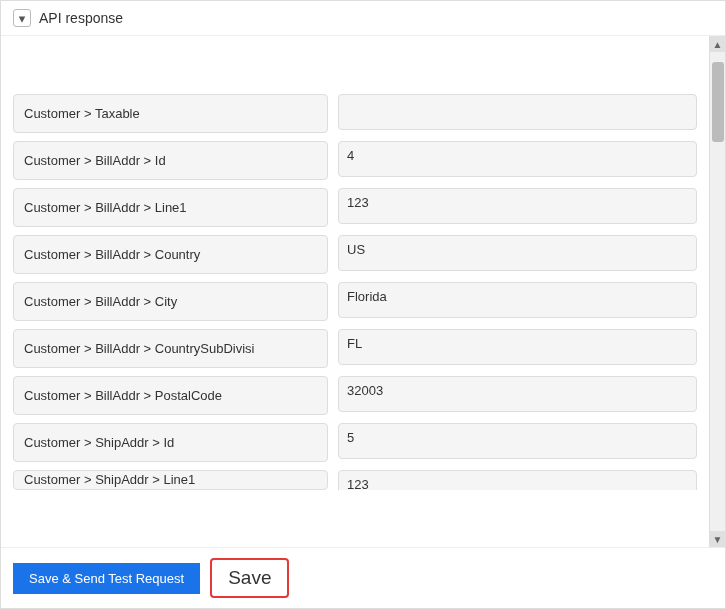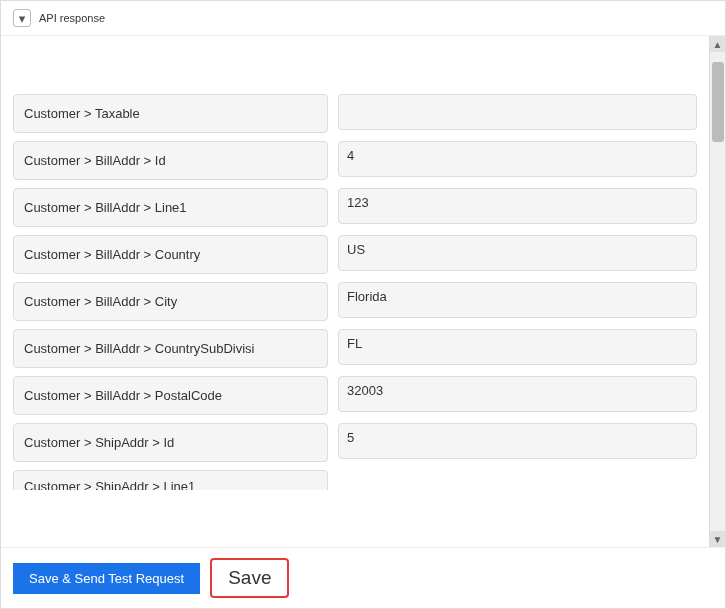--- a/index.html
+++ b/index.html
@@ -41,21 +41,21 @@
       align-items: center;
       justify-content: center;
       border: 1px solid #bbb;
       border-radius: 3px;
       cursor: pointer;
       color: #555;
       font-size: 11px;
     }
 
     .header-title {
-      font-size: 11px;
+      font-size: 14px;
       color: #333;
       font-weight: 500;
     }
 
     .content {
       flex: 1;
       display: flex;
       overflow: hidden;
       position: relative;
     }
@@ -218,21 +218,21 @@
           <div class="field-value-wrapper"><textarea style="">FL</textarea></div>
         </div>
         <div class="field-row">
           <div class="field-label">Customer &gt; BillAddr &gt; PostalCode</div>
           <div class="field-value-wrapper"><textarea style="">32003</textarea></div>
         </div>
         <div class="field-row">
           <div class="field-label">Customer &gt; ShipAddr &gt; Id</div>
           <div class="field-value-wrapper"><textarea style="">5</textarea></div>
         </div>
-        <div class="field-row" style="overflow: hidden; max-height: 20px; margin-bottom: 0px; flex-direction: column;">
+        <div class="field-row" style="overflow: hidden; max-height: 20px; margin-bottom: 0px;">
           <div class="field-label">Customer &gt; ShipAddr &gt; Line1</div>
           <div class="field-value-wrapper"><textarea style="">123</textarea></div>
         </div>
       </div>
 
     <div class="scrollbar-area">
       <div class="scroll-arrow">▲</div>
       <div class="scroll-track">
         <div class="scroll-thumb"></div>
       </div>

